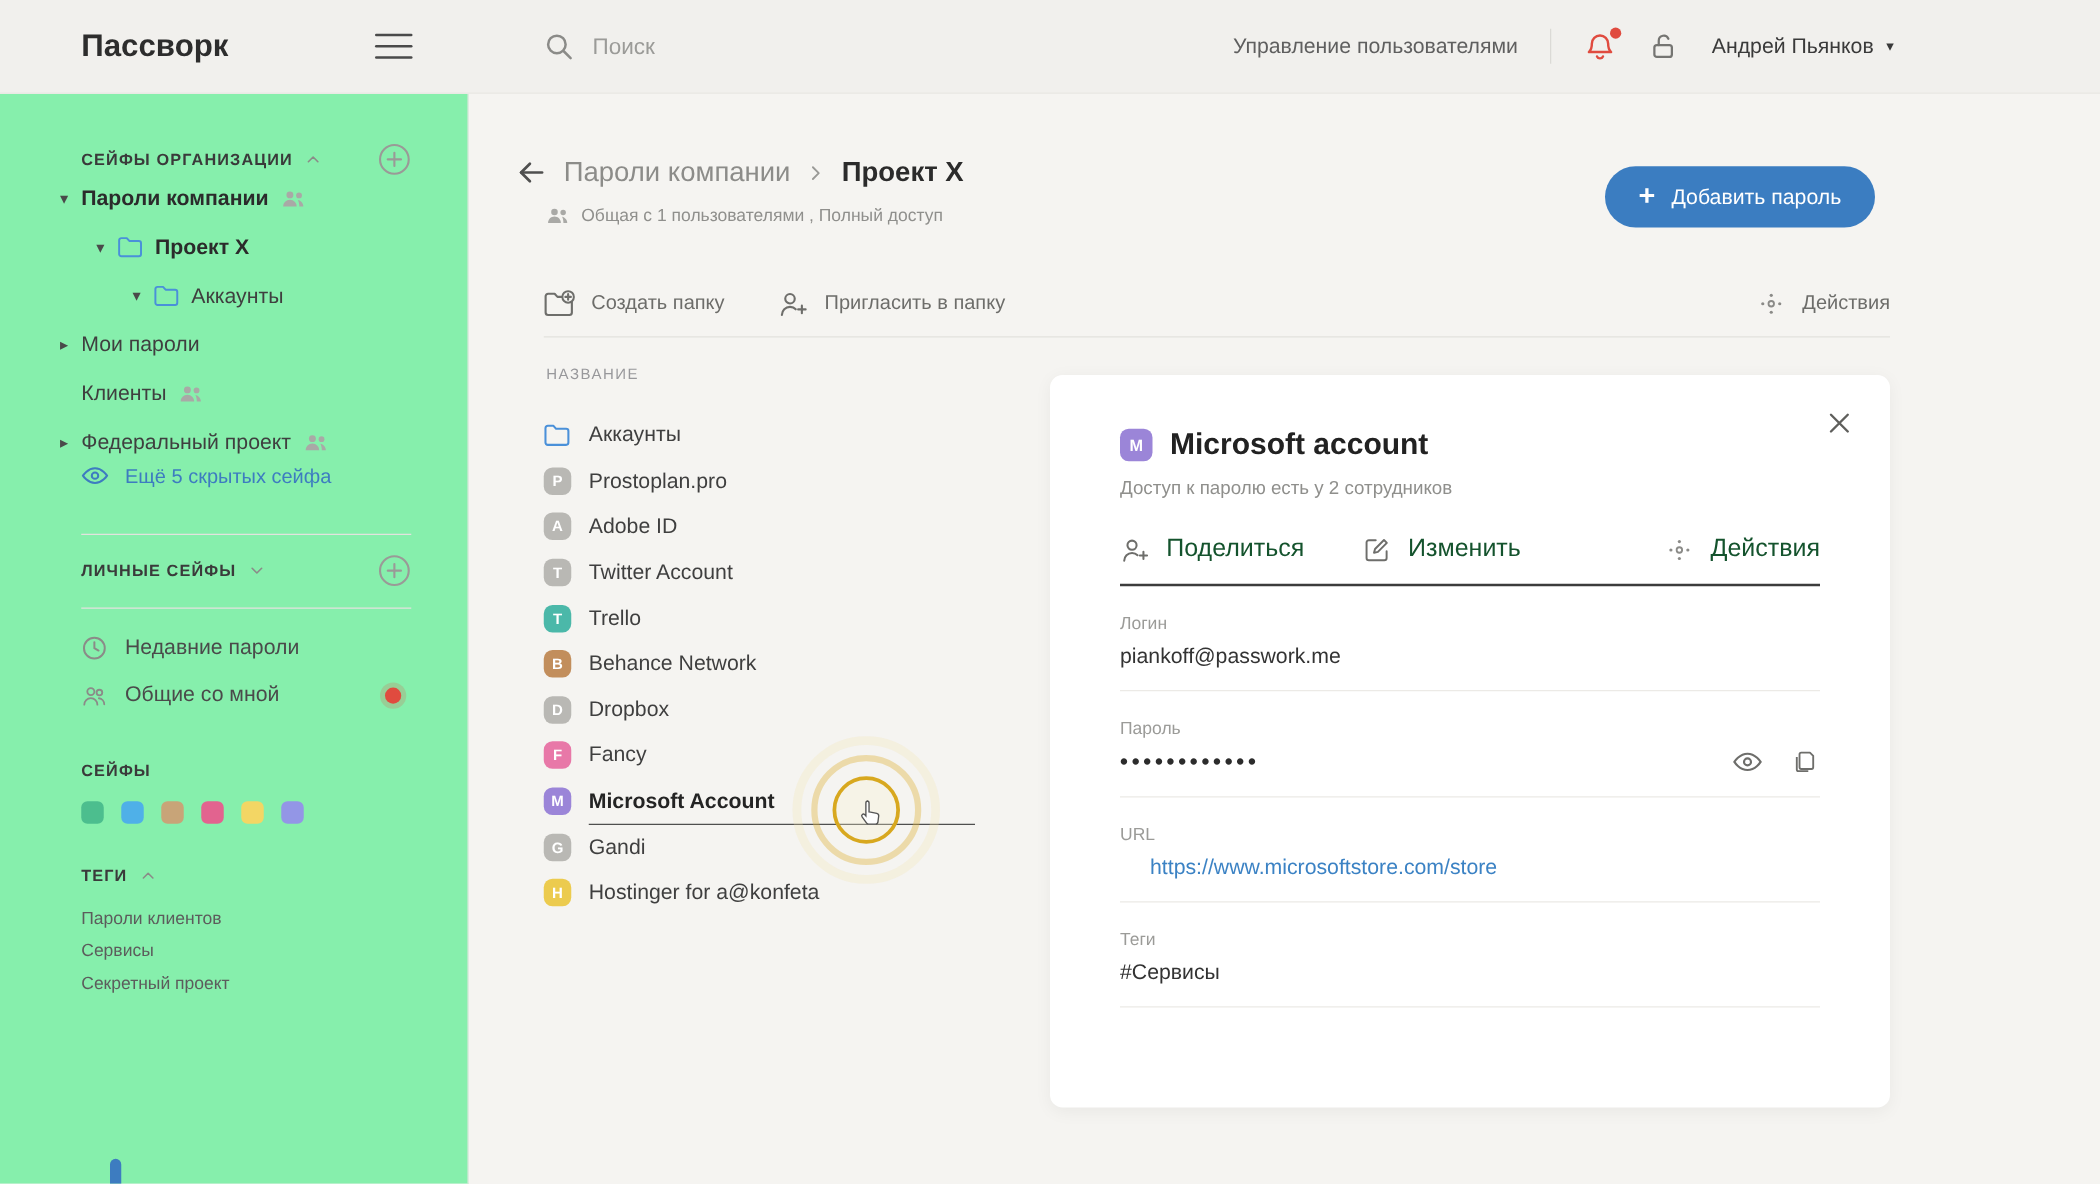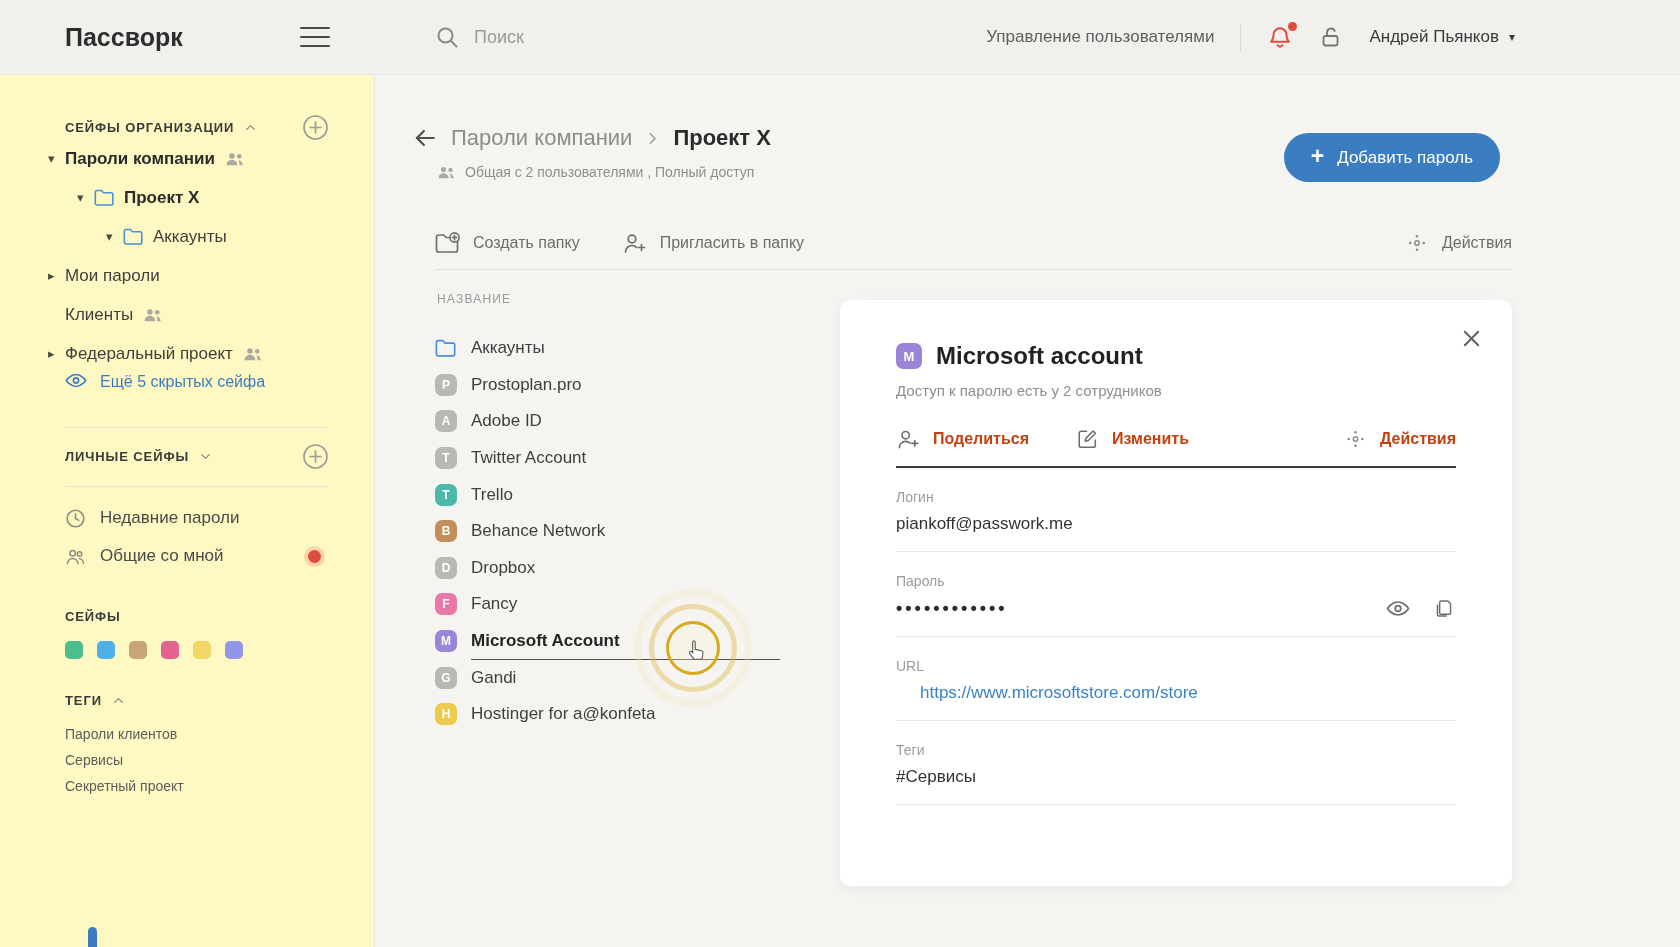--- a/index.html
+++ b/index.html
@@ -34,21 +34,21 @@
   .bell-wrap { position: relative; width: 26px; height: 26px; cursor: pointer; }
   .bell-dot { position: absolute; top: -2px; right: -4px; width: 9px; height: 9px; background: #e04b3f; border-radius: 50%; }
   .lock-wrap { width: 24px; height: 25px; cursor: pointer; }
   .user-menu { display: flex; align-items: center; gap: 10px; cursor: pointer; }
   .user-name { font-size: 17px; color: #3a3a3a; }
   .dd-caret { font-size: 12px; color: #3a3a3a; }
 
   
   .sidebar {
     position: absolute; top: 75px; left: 0; bottom: 0; width: 375px;
-    background: #fef9c3; border-right: 1px solid #e6e5e1;
+    background: #86efac; border-right: 1px solid #e6e5e1;
     padding: 40px 45px 0 48px; overflow: hidden;
   }
   .sec-header { display: flex; align-items: center; margin-left: 17px; height: 24px; }
   .sec-title { font-size: 13px; font-weight: bold; letter-spacing: 0.9px; color: #3a3a3a; }
   .sec-chev { width: 13px; height: 13px; margin-left: 10px; cursor: pointer; }
   .plus-btn { margin-left: auto; width: 27px; height: 27px; background: none; border: none; cursor: pointer; padding: 0; }
   .tree-row { display: flex; align-items: center; height: 39px; cursor: pointer; }
   .caret { width: 17px; flex: none; font-size: 13px; color: #4a4a4a; }
   .tree-folder { width: 21px; height: 19px; margin-right: 9px; flex: none; }
   .tree-label { font-size: 17px; color: #3f3f3f; white-space: nowrap; }
@@ -111,21 +111,21 @@
   .panel {
     position: absolute; left: 465px; top: 225px; width: 672px; height: 586px;
     background: #fff; border-radius: 10px; box-shadow: 0 3px 14px rgba(0,0,0,0.05);
     padding: 42px 56px 0 56px;
   }
   .panel-close { position: absolute; top: 27px; right: 29px; width: 23px; height: 23px; cursor: pointer; }
   .d-header { display: flex; align-items: center; gap: 14px; }
   .d-avatar { width: 26px; height: 26px; border-radius: 7px; display: flex; align-items: center; justify-content: center; color: #fff; font-weight: bold; font-size: 13px; flex: none; }
   .d-title { font-size: 24px; font-weight: bold; color: #222; }
   .d-sub { margin-top: 12px; font-size: 15px; color: #8f8f8c; }
-  .d-actions { margin-top: 29px; display: flex; align-items: center; gap: 46px; font-size: 16px; color: #c2410c; padding-bottom: 16px; border-bottom: 2px solid #3c3c3c; font-weight: bold; }
+  .d-actions { margin-top: 29px; display: flex; align-items: center; gap: 46px; font-size: 20px; color: #14532d; padding-bottom: 16px; border-bottom: 2px solid #3c3c3c; }
   .d-act { display: flex; align-items: center; gap: 12px; cursor: pointer; }
   .d-act .icon { width: 25px; height: 22px; }
   .d-act.right { margin-left: auto; }
   .field { padding: 21px 0 17px 0; border-bottom: 1px solid #eceae6; }
   .f-label { font-size: 14px; color: #9b9b98; margin-bottom: 9px; }
   .f-value { font-size: 17px; color: #333; text-decoration: none; display: inline-block; }
   .f-value.pwd { font-size: 18px; font-weight: bold; letter-spacing: 3px; color: #2c2c2c; }
   .pwd-row { display: flex; align-items: center; }
   .pwd-icons { margin-left: auto; display: flex; gap: 22px; }
   .pwd-icons .icon { width: 24px; height: 21px; cursor: pointer; }
@@ -345,21 +345,21 @@
   </div>
   <div class="bc-sub">
     <span class="icon">
         <svg viewBox="0 0 26 20" fill="#a9a9a6">
           <circle cx="9" cy="6" r="3.6"></circle>
           <path d="M2 18c0-3.9 3.1-7 7-7s7 3.1 7 7z"></path>
           <circle cx="18.5" cy="6.5" r="3"></circle>
           <path d="M17.3 11.2c3.2.6 5.7 3.4 5.7 6.8h-4.2c0-2.6-.5-5-1.5-6.8z"></path>
         </svg>
       </span>
-    <span>Общая с 2 пользователями , Полный доступ</span>
+    <span>Общая с 1 пользователями , Полный доступ</span>
   </div>
   <button class="add-btn">
     <span class="add-plus">+</span>
     <span>Добавить пароль</span>
   </button>
 
   <div class="toolbar">
     <div class="tool-btn">
       <span class="icon">
           <svg viewBox="0 0 26 22" fill="none" stroke="#6e6e6b" stroke-width="1.7" stroke-linejoin="round">

